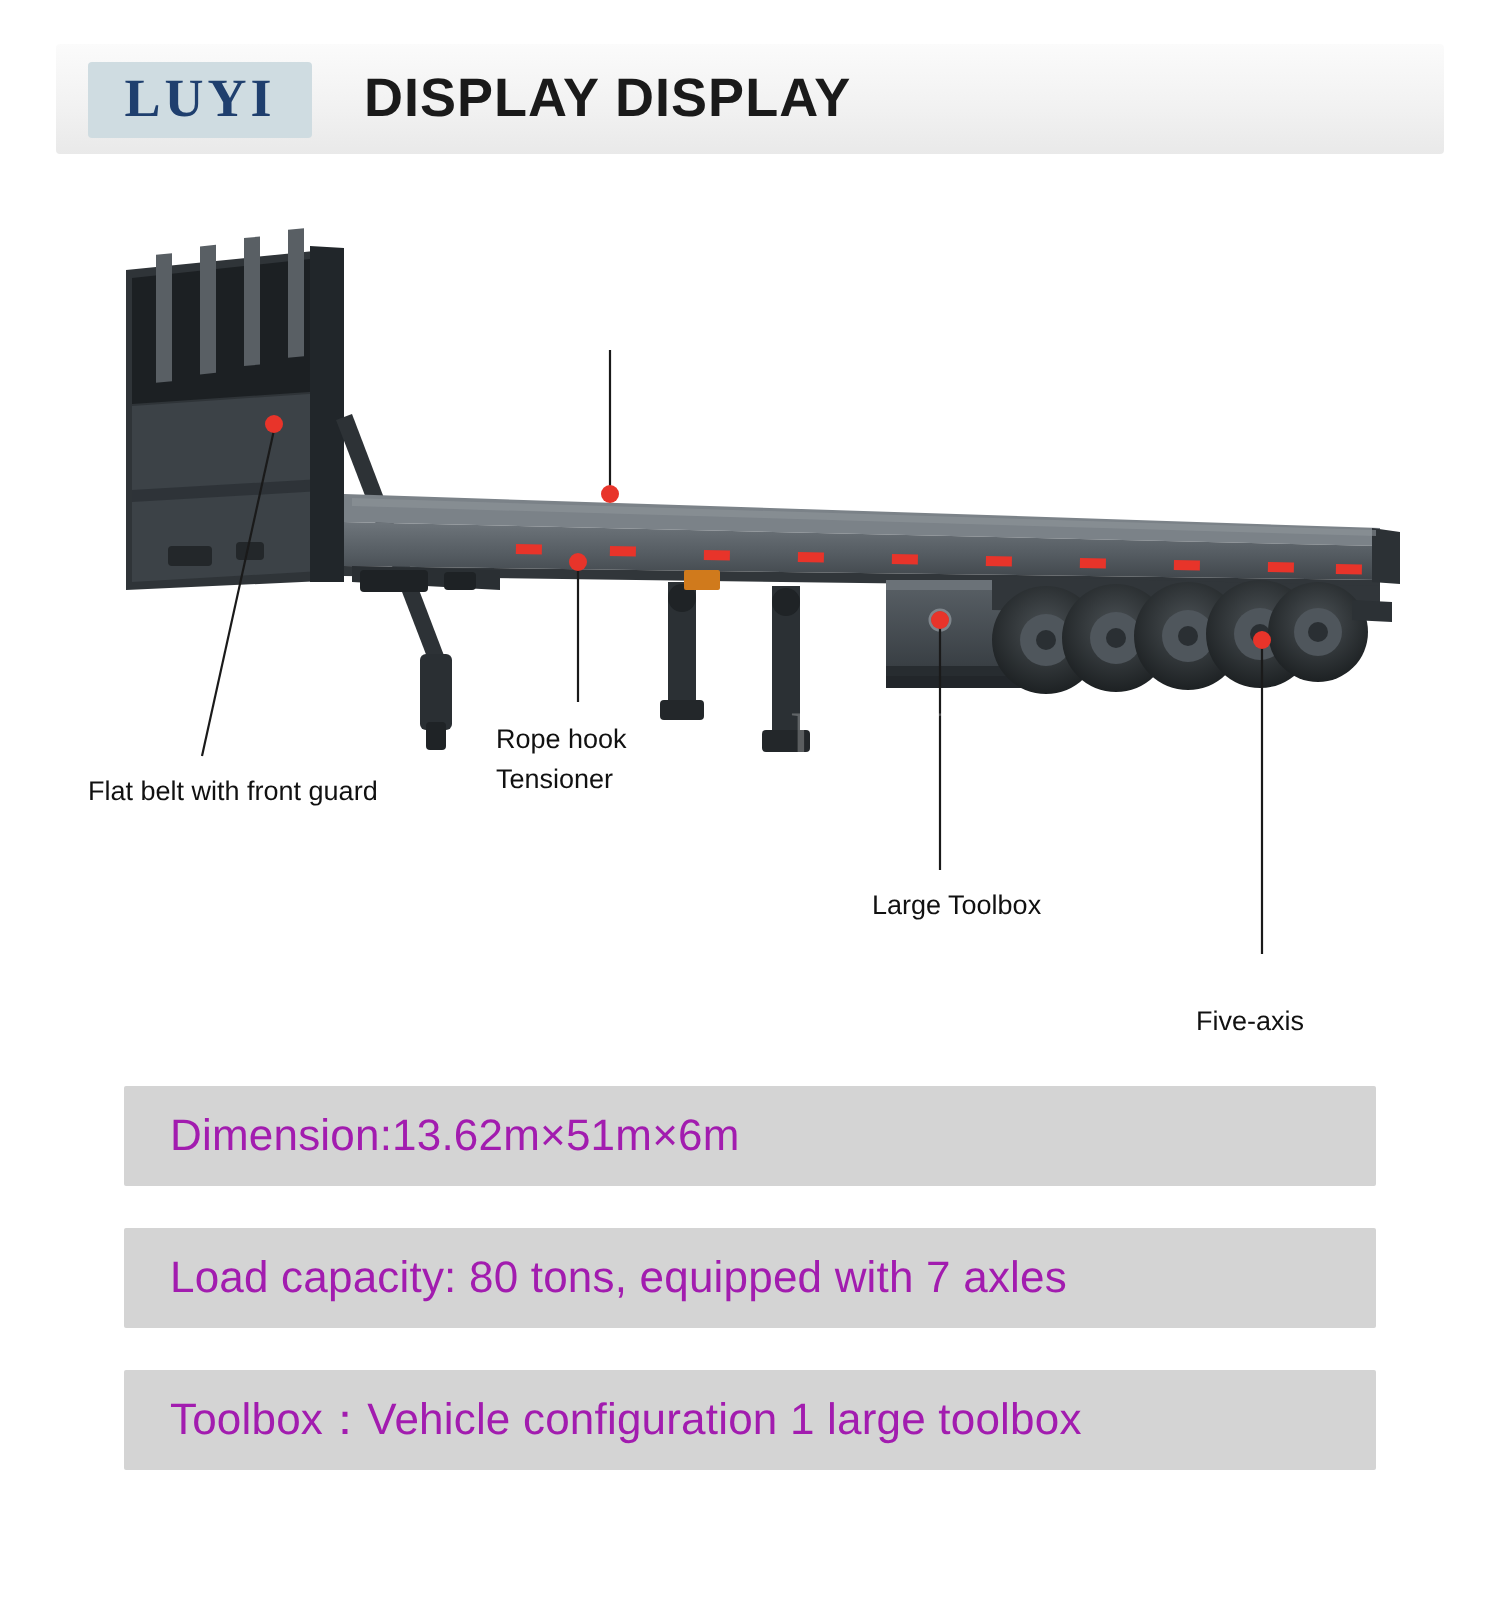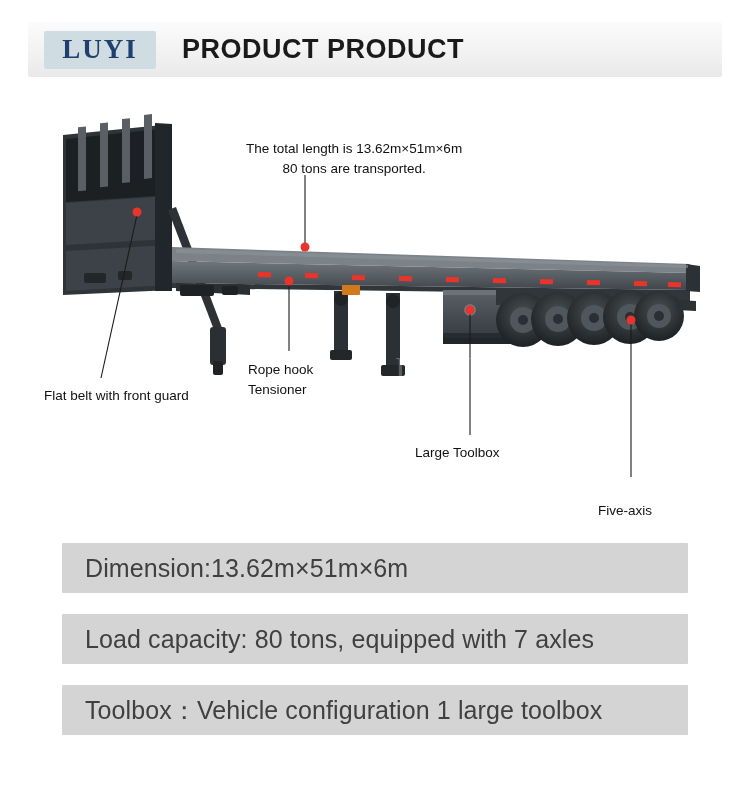--- a/index.html
+++ b/index.html
@@ -71,42 +71,42 @@
     font-size: 13.5px;
     color: #111111;
     line-height: 1.45;
     white-space: nowrap;
   }
   .anno.center { text-align: center; }
 
   .anno-total     { left: 246px; top: 44px; }
   .anno-flatbelt  { left: 44px;  top: 291px; }
   .anno-rope      { left: 248px; top: 265px; }
-  .anno-toolbox   { left: 415px; top: 348px; }
+  .anno-toolbox   { left: 436px; top: 348px; }
   .anno-fiveaxis  { left: 598px; top: 406px; }
 
   
   .specs {
     position: absolute;
     left: 62px;
     top: 543px;
     width: 626px;
   }
   .spec-bar {
     height: 50px;
     background: #d4d4d4;
     display: flex;
     align-items: center;
     margin-bottom: 21px;
     border-radius: 1px;
   }
   .spec-bar .spec-text {
     margin-left: 23px;
-    font-size: 25px;
-    color: #404040;
+    font-size: 22px;
+    color: #a21caf;
     font-family: "Liberation Sans", sans-serif;
     letter-spacing: 0.1px;
   }
 
   .watermark {
     position: absolute;
     left: 395px;
     top: 255px;
     font-family: "Liberation Serif", serif;
     font-size: 34px;
@@ -115,21 +115,21 @@
     pointer-events: none;
   }
 </style>
 </head>
 <body>
 
 <div class="header">
   <div class="logo-box">
     <span class="logo-text">LUYI</span>
   </div>
-  <div class="header-title">PRODUCT PRODUCT</div>
+  <div class="header-title">DISPLAY DISPLAY</div>
 </div>
 
 <div class="illustration">
   <svg width="750" height="430" viewBox="0 0 750 430" xmlns="http://www.w3.org/2000/svg">
     <defs>
       <linearGradient id="deckG" x1="0" y1="0" x2="0" y2="1">
         <stop offset="0%" stop-color="#6e757b"></stop>
         <stop offset="55%" stop-color="#555c62"></stop>
         <stop offset="100%" stop-color="#40464b"></stop>
       </linearGradient>
@@ -267,24 +267,20 @@
     </g>
     <g fill="#e8342a">
       <circle cx="137" cy="117" r="4.5"></circle>
       <circle cx="305" cy="152" r="4.5"></circle>
       <circle cx="289" cy="186" r="4.5"></circle>
       <circle cx="470" cy="215" r="4.5"></circle>
       <circle cx="631" cy="225" r="4.5"></circle>
     </g>
   </svg>
 
-  <div class="anno anno-total center">
-    <div>The total length is 13.62m×51m×6m</div>
-    <div>80 tons are transported.</div>
-  </div>
 
   <div class="anno anno-flatbelt">Flat belt with front guard</div>
 
   <div class="anno anno-rope">
     <div>Rope hook</div>
     <div>Tensioner</div>
   </div>
 
   <div class="anno anno-toolbox">Large Toolbox</div>
 

